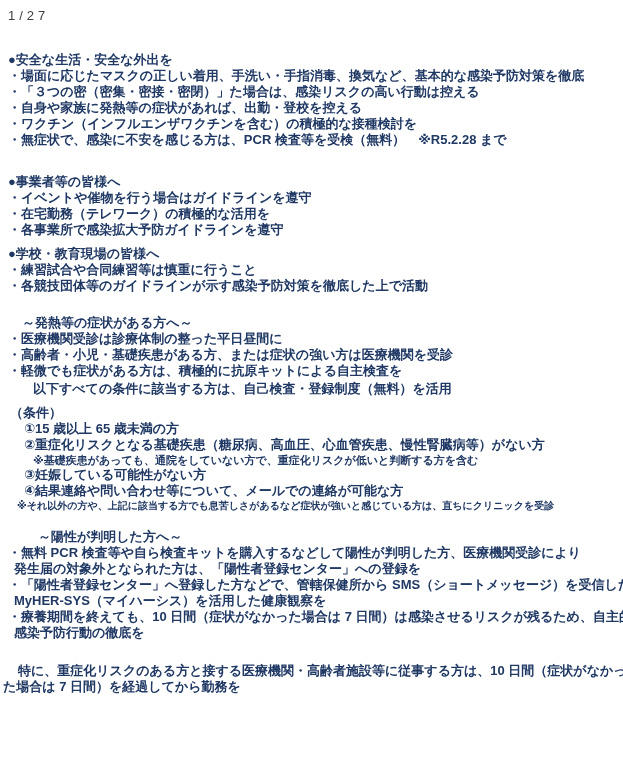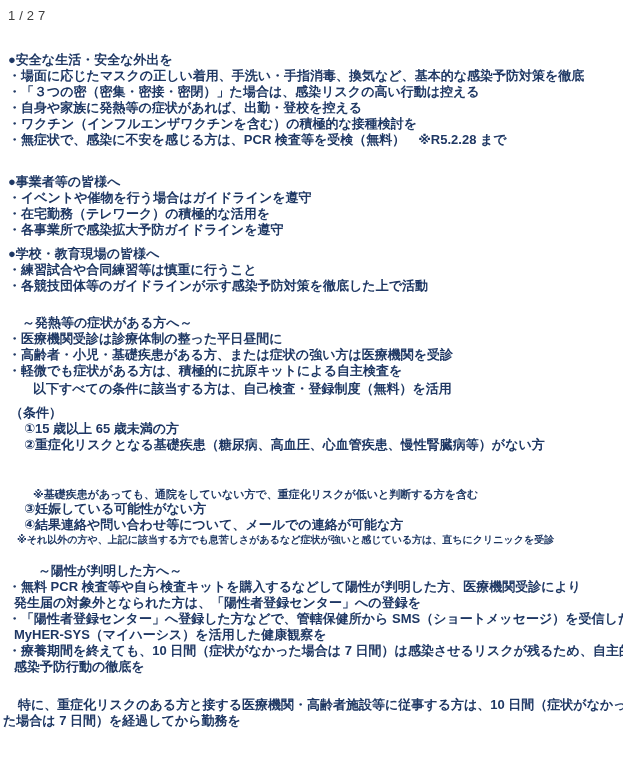--- a/index.html
+++ b/index.html
@@ -35,21 +35,21 @@
     font-weight: bold;
   }
   .h    { font-weight: bold; }
   .b    { margin-left: 0; }
   .cont { margin-left: 6px; }
   .subA { margin-left: 14px; }
   .subB { margin-left: 30px; }
   .i1   { margin-left: 16px; }
   .i2   { margin-left: 25px; margin-top: 2px; }
   .cond { margin-left: 2px;  margin-top: 8px; }
-  .note1 { margin-left: 25px; font-size: 11px; line-height: 14px; margin-top: 34px; }
+  .note1 { margin-left: 25px; font-size: 11px; line-height: 14px; }
   .note2 { margin-left: 9px;  font-size: 10px; line-height: 14px; }
   .p1   { margin-left: 10px; }
   .p2   { margin-left: -5px; }
   .sec-safe-life          { margin-top: 28px; }
   .sec-businesses         { margin-top: 26px; }
   .sec-schools            { margin-top: 8px; }
   .sec-symptoms-positive  { margin-top: 9px; }
   .sec-fever-symptoms     { margin-top: 21px; }
   .sec-positive-confirmed { margin-top: 16px; }
   .sec-healthcare-workers { margin-top: 22px; }

